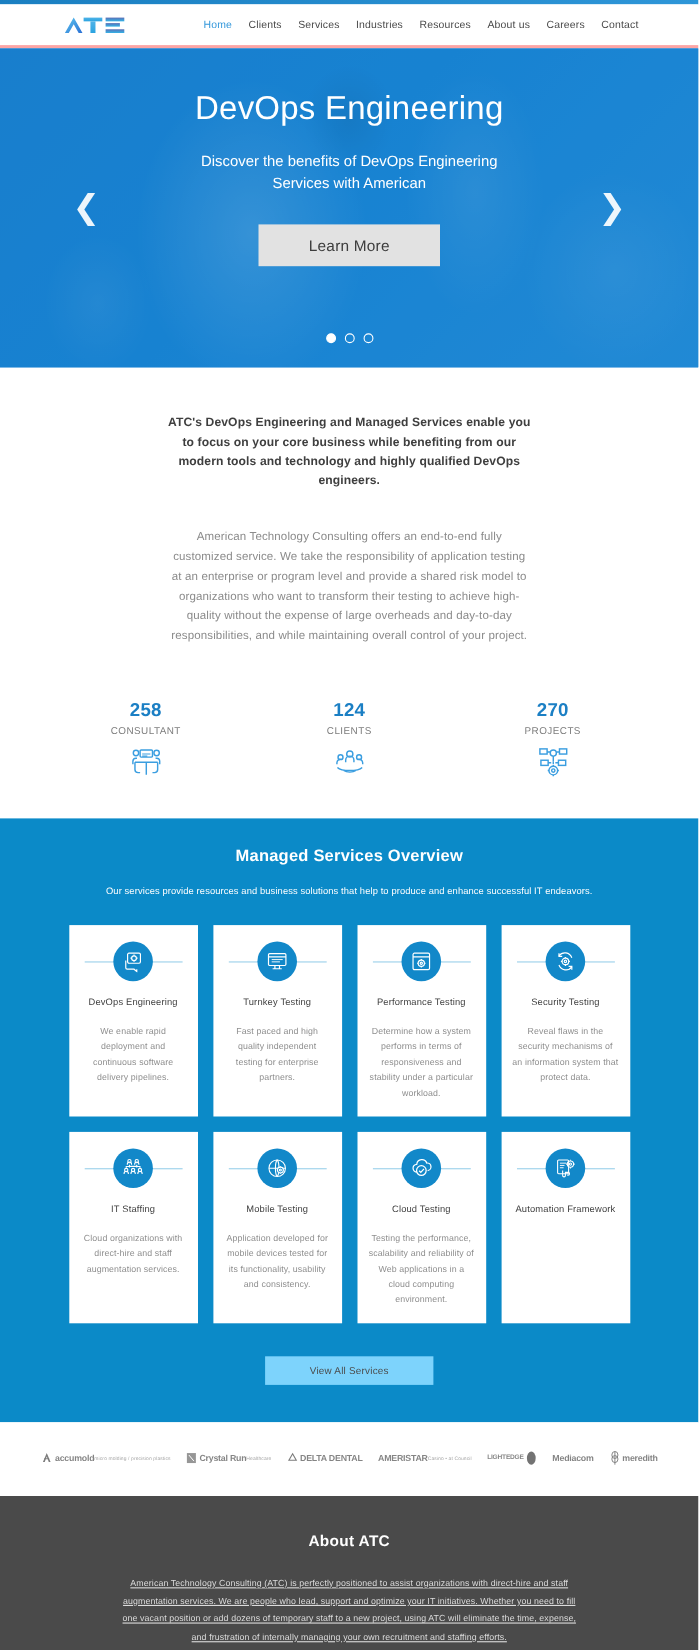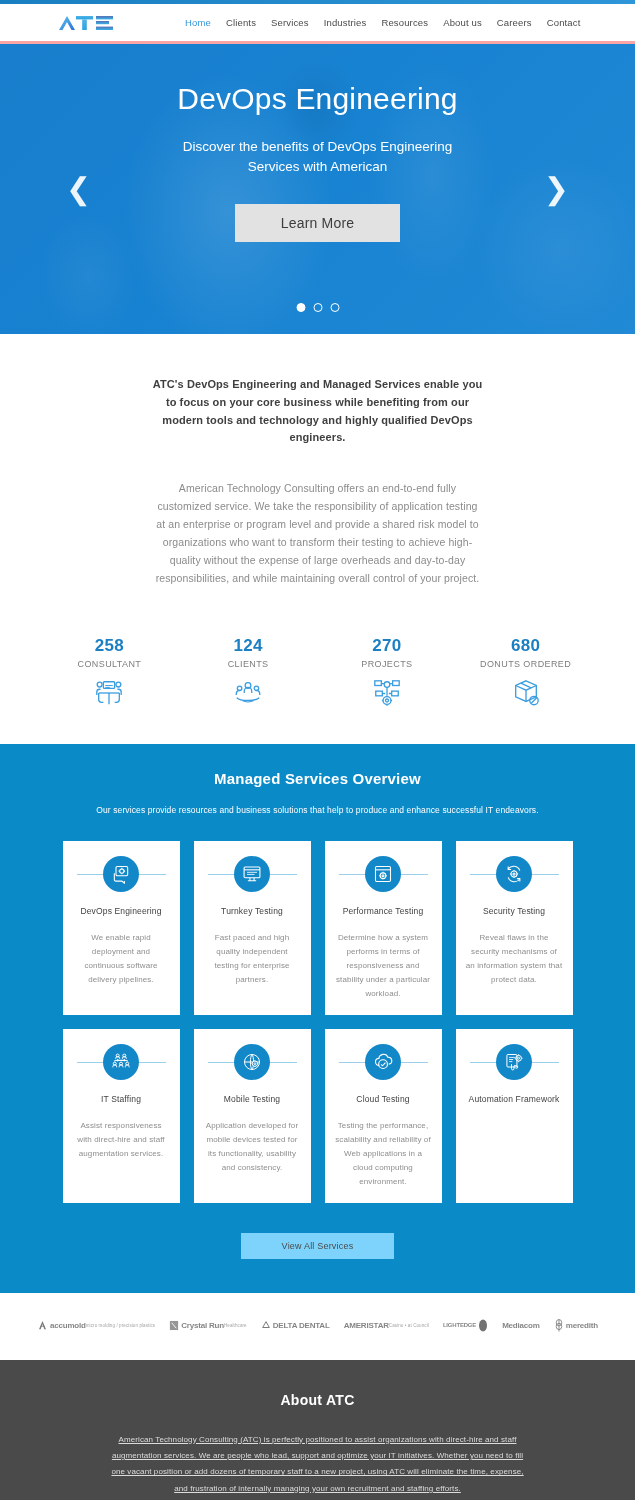--- a/index.html
+++ b/index.html
@@ -326,33 +326,20 @@
         <rect x="4" y="14" width="7" height="5"></rect>
           <rect x="21" y="14" width="7" height="5"></rect>
         <path d="M11 16.5h3M18 16.5h3M16 15v3"></path>
         <circle cx="16" cy="24" r="4.2"></circle>
           <circle cx="16" cy="24" r="1.6"></circle>
         <path d="M16 18.5v1.4M16 28.2v1.4M10.6 24h1.4M20 24h1.4"></path>
       </svg>
     </div>
   </div>
 
-  <div class="stat">
-    <div class="stat-num">680</div>
-    <div class="stat-label">DONUTS ORDERED</div>
-    <div class="stat-icon">
-      <svg width="30" height="30" viewBox="0 0 32 32" fill="none" stroke="#3b9ee0" stroke-width="1.4">
-        <path d="M16 3l11 5v12l-11 5-11-5V8z"></path>
-        <path d="M5 8l11 5 11-5M16 13v12"></path>
-        <path d="M10.5 5.5l11 5"></path>
-        <circle cx="24.5" cy="24" r="4.5"></circle>
-          <path d="M21.6 27l5.8-6"></path>
-      </svg>
-    </div>
-  </div>
 
 </div>
 
 <div class="services">
   <div class="svc-title">Managed Services Overview</div>
   <div class="svc-sub">Our services provide resources and business solutions that help to produce and enhance successful IT endeavors.</div>
 
   <div class="svc-grid">
 
     <div class="card">
@@ -431,21 +418,21 @@
               <path d="M2.2 18.4v-.8a2.3 2.3 0 014.6 0v.8"></path>
             <circle cx="12" cy="14" r="1.8"></circle>
               <path d="M9.7 18.4v-.8a2.3 2.3 0 014.6 0v.8"></path>
             <circle cx="19.5" cy="14" r="1.8"></circle>
               <path d="M17.2 18.4v-.8a2.3 2.3 0 014.6 0v.8"></path>
             <path d="M4.5 11.5v-1.4h15v1.4"></path>
           </svg>
         </div>
       </div>
       <div class="card-title">IT Staffing</div>
-      <div class="card-desc">Assist responsiveness with direct-hire and staff augmentation services.</div>
+      <div class="card-desc">Cloud organizations with direct-hire and staff augmentation services.</div>
     </div>
 
     <div class="card">
       <div class="card-iconrow">
         <div class="circ">
           <svg width="20" height="20" viewBox="0 0 24 24" fill="none" stroke="#fff" stroke-width="1.2">
             <circle cx="12" cy="12" r="9"></circle>
             <path d="M3 12h18M12 3c2.6 3 2.6 15 0 18M12 3c-2.6 3-2.6 15 0 18"></path>
             <circle cx="15.5" cy="14" r="3.2" fill="#1288c9"></circle>
             <circle cx="15.5" cy="14" r="1.1"></circle>

